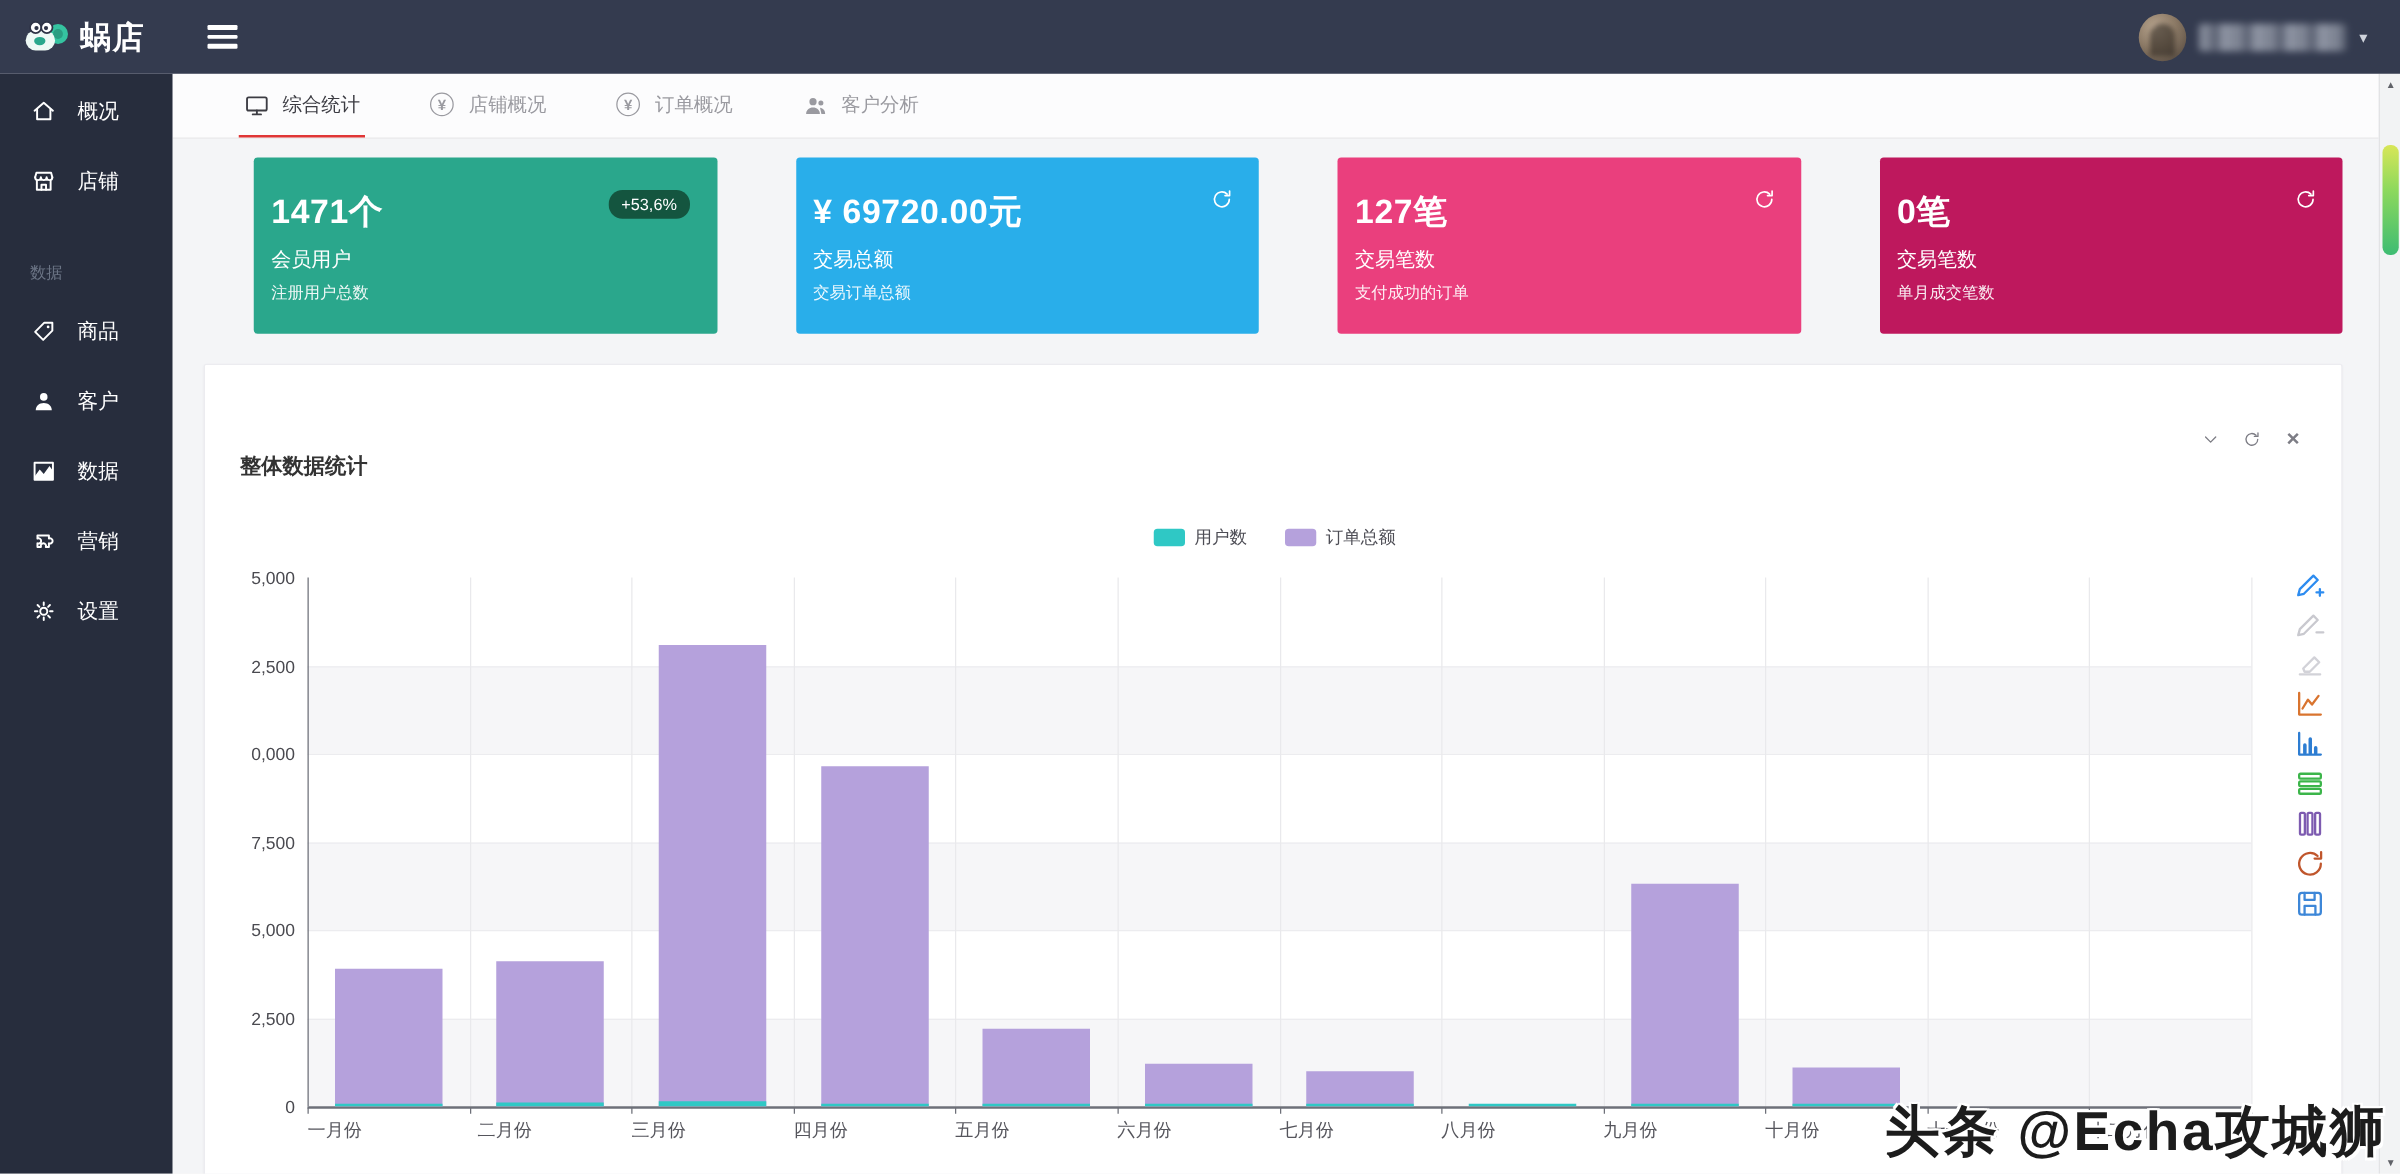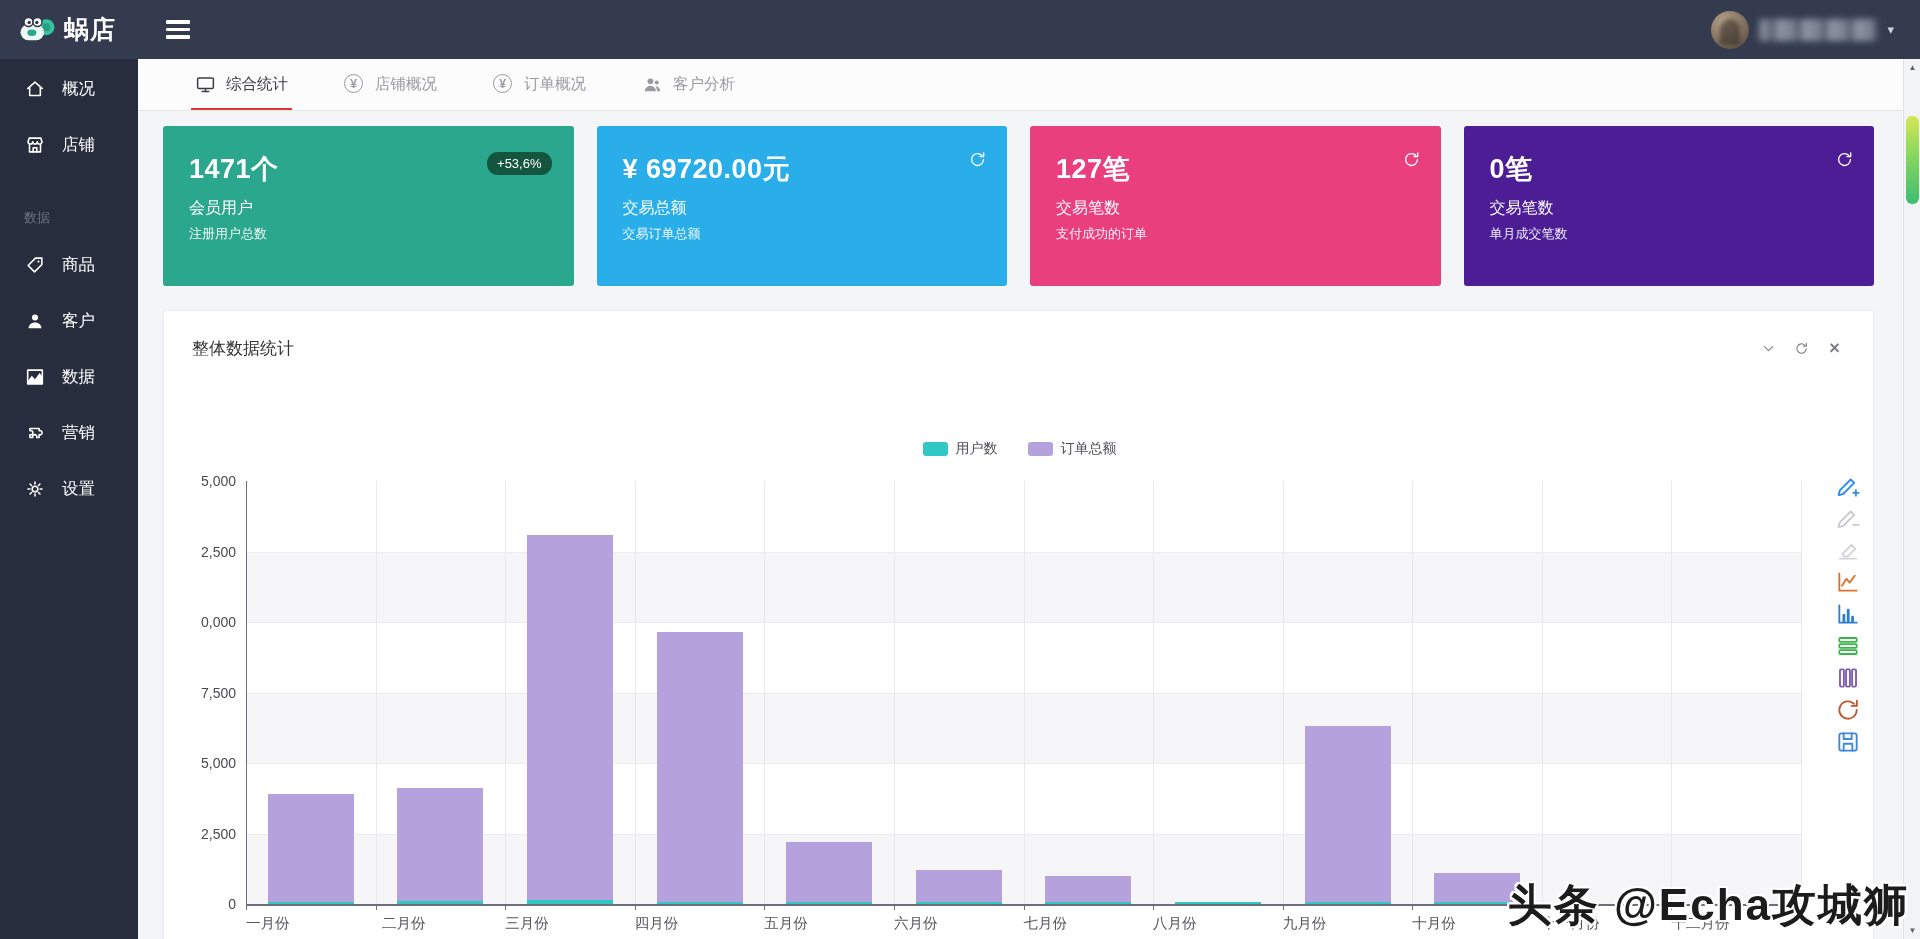--- a/index.html
+++ b/index.html
@@ -34,32 +34,32 @@
   .tabbar { height:52px; background:#fcfcfd; border-bottom:1px solid #e7e7ea; display:flex; align-items:stretch; padding-left:57px; gap:56px; }
   .tab { position:relative; display:flex; align-items:center; gap:10px; color:#9a9aa0; font-size:15.5px; cursor:pointer; }
   .tab .tico { display:inline-flex; width:21px; height:21px; }
   .tab .tico svg { width:21px; height:21px; }
   .tab .ycirc { width:19px; height:19px; border:1.6px solid currentColor; border-radius:50%; display:inline-flex; align-items:center; justify-content:center; font-size:12px; font-weight:bold; }
   .tab.active { color:#3c3c43; }
   .tab.active .redline { position:absolute; left:-4px; right:-4px; bottom:0; height:2.5px; background:#e03636; }
 
   
   .cards { display:flex; gap:23px; margin:15px 29px 0 25px; }
-  .stat-card { position:relative; width:410.5px; height:160px; border-radius:3px; color:#fff; padding:25px 26px; cursor:default; }
+  .stat-card { position:relative; width:410.5px; height:141px; border-radius:3px; color:#fff; padding:25px 14px; cursor:default;margin-left:40px; }
   .stat-value { font-size:27px; font-weight:bold; letter-spacing:.5px; }
   .stat-title { font-size:16px; margin-top:11px; }
   .stat-sub { font-size:13px; margin-top:6px; opacity:.92; }
   .stat-badge { position:absolute; right:22px; top:26px; font-size:13px; padding:4px 10px; border-radius:11px; color:#fff; }
   .stat-refresh { position:absolute; right:20px; top:24px; width:19px; height:19px; color:#fff; cursor:pointer; }
   .stat-refresh svg { width:19px; height:19px; }
 
   
   .panel { position:relative; margin:24px 29px 0 25px; height:680px; background:#fff; border:1px solid #ececf0; border-radius:2px; box-shadow:0 1px 2px rgba(0,0,0,.03); }
   .panel-head { display:flex; align-items:center; justify-content:space-between; padding:26px 30px 0 28px; }
-  .panel-title { font-size:17px; font-weight:400; color:#333; }
+  .panel-title { font-size:17px; font-weight:700; color:#333;margin-top:43px; }
   .panel-tools { display:flex; gap:16px; color:#7d7d85; align-items:center; }
   .ptool { width:17px; height:17px; display:inline-flex; align-items:center; justify-content:center; cursor:pointer; font-size:16px; }
   .ptool svg { width:15px; height:15px; }
 
   .legend { position:absolute; left:0; top:129px; width:1711px; display:flex; justify-content:center; gap:30px; }
   .legend-item { display:flex; align-items:center; gap:8px; font-size:14px; color:#4d4d55; cursor:pointer; }
   .legend-swatch { width:25px; height:14px; border-radius:3px; display:inline-block; }
 
   .chart { position:absolute; left:82px; top:170px; width:1555px; height:423px; }
   .band { position:absolute; left:0; width:1555px; }
@@ -242,21 +242,21 @@
         </div>
         <div class="stat-card" style="background: rgb(234, 63, 125);">
           <div class="stat-value">127笔</div>
           <span class="stat-refresh"><svg viewBox="0 0 24 24" fill="none" stroke="currentColor" stroke-width="1.7" stroke-linecap="round" stroke-linejoin="round">
               <path d="M19.5 12a7.5 7.5 0 1 1-2.2-5.3"></path>
               <path d="M19.8 3.6v4.6h-4.6"></path>
             </svg></span>
           <div class="stat-title">交易笔数</div>
           <div class="stat-sub">支付成功的订单</div>
         </div>
-        <div class="stat-card" style="background: #4c1d95;">
+        <div class="stat-card" style="background: #be185d;">
           <div class="stat-value">0笔</div>
           <span class="stat-refresh"><svg viewBox="0 0 24 24" fill="none" stroke="currentColor" stroke-width="1.7" stroke-linecap="round" stroke-linejoin="round">
               <path d="M19.5 12a7.5 7.5 0 1 1-2.2-5.3"></path>
               <path d="M19.8 3.6v4.6h-4.6"></path>
             </svg></span>
           <div class="stat-title">交易笔数</div>
           <div class="stat-sub">单月成交笔数</div>
         </div>
       </div>
 

